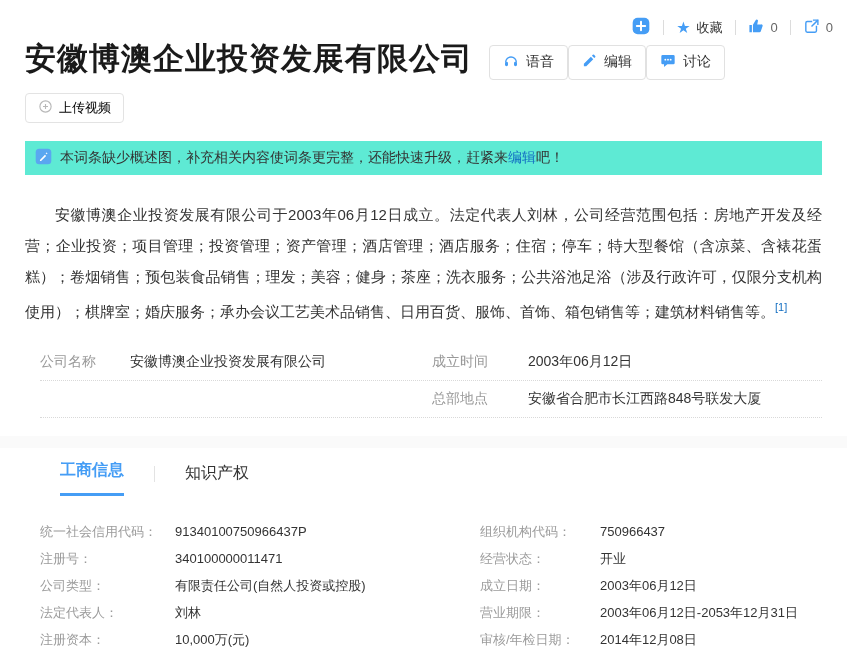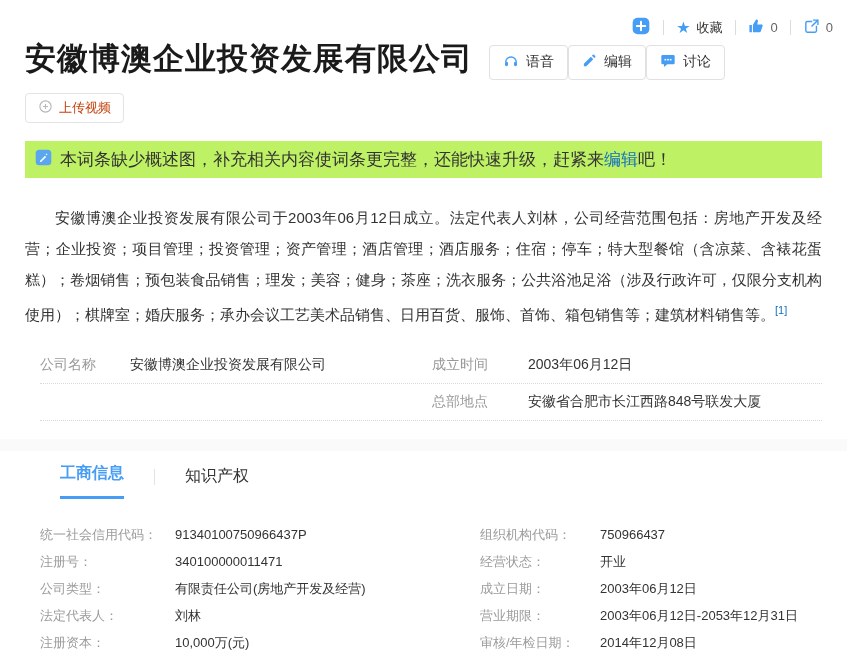--- a/index.html
+++ b/index.html
@@ -19,25 +19,25 @@
   .title-row { display:flex; align-items:center; gap:16px; padding-top:38px; }
   h1.title { font-size:31px; font-weight:bold; color:#1a1a1a; letter-spacing:1px; white-space:nowrap; }
   .title-buttons { display:flex; margin-top:6px; }
   .tbtn { display:inline-flex; align-items:center; gap:7px; border:1px solid #e1e1e1; border-radius:4px;
     background:#fff; padding:7px 13px; font-size:14px; color:#333; cursor:pointer;
     font-family:inherit; }
 
   
   .upload-btn { display:inline-flex; align-items:center; gap:6px; margin-top:13px;
     border:1px solid #e3e3e3; border-radius:4px; background:#fff; padding:5px 12px;
-    font-size:13px; color:#c2410c; cursor:pointer; font-family:inherit; }
-
-  
-  .notice { display:flex; align-items:center; gap:8px; margin-top:18px; background:#bef264;
-    padding:7px 10px; font-size:17px; color:#333; }
+    font-size:13px; color:#000000; cursor:pointer; font-family:inherit; }
+
+  
+  .notice { display:flex; align-items:center; gap:8px; margin-top:18px; background:#5eead4;
+    padding:7px 10px; font-size:14px; color:#333; }
   .notice a { color:#136ec2; text-decoration:none; cursor:pointer; }
 
   
   .summary { margin-top:24px; font-size:15px; line-height:31px; color:#333;
     text-indent:2em; text-align:justify; }
   .summary sup a { color:#136ec2; font-size:11px; text-decoration:none; cursor:pointer; }
 
   
   .basic-info { margin:17px 0 0 15px; font-size:14px; }
   .bi-row { display:flex; border-bottom:1px dotted #d9d9d9; }
@@ -203,21 +203,21 @@
       <div class="drow">
         <span class="dlabel">统一社会信用代码：</span>
         <span class="dvalue">91340100750966437P</span>
       </div>
       <div class="drow">
         <span class="dlabel">注册号：</span>
         <span class="dvalue">340100000011471</span>
       </div>
       <div class="drow">
         <span class="dlabel">公司类型：</span>
-        <span class="dvalue">有限责任公司(房地产开发及经营)</span>
+        <span class="dvalue">有限责任公司(自然人投资或控股)</span>
       </div>
       <div class="drow">
         <span class="dlabel">法定代表人：</span>
         <span class="dvalue">刘林</span>
       </div>
       <div class="drow">
         <span class="dlabel">注册资本：</span>
         <span class="dvalue">10,000万(元)</span>
       </div>
       <div class="drow">

